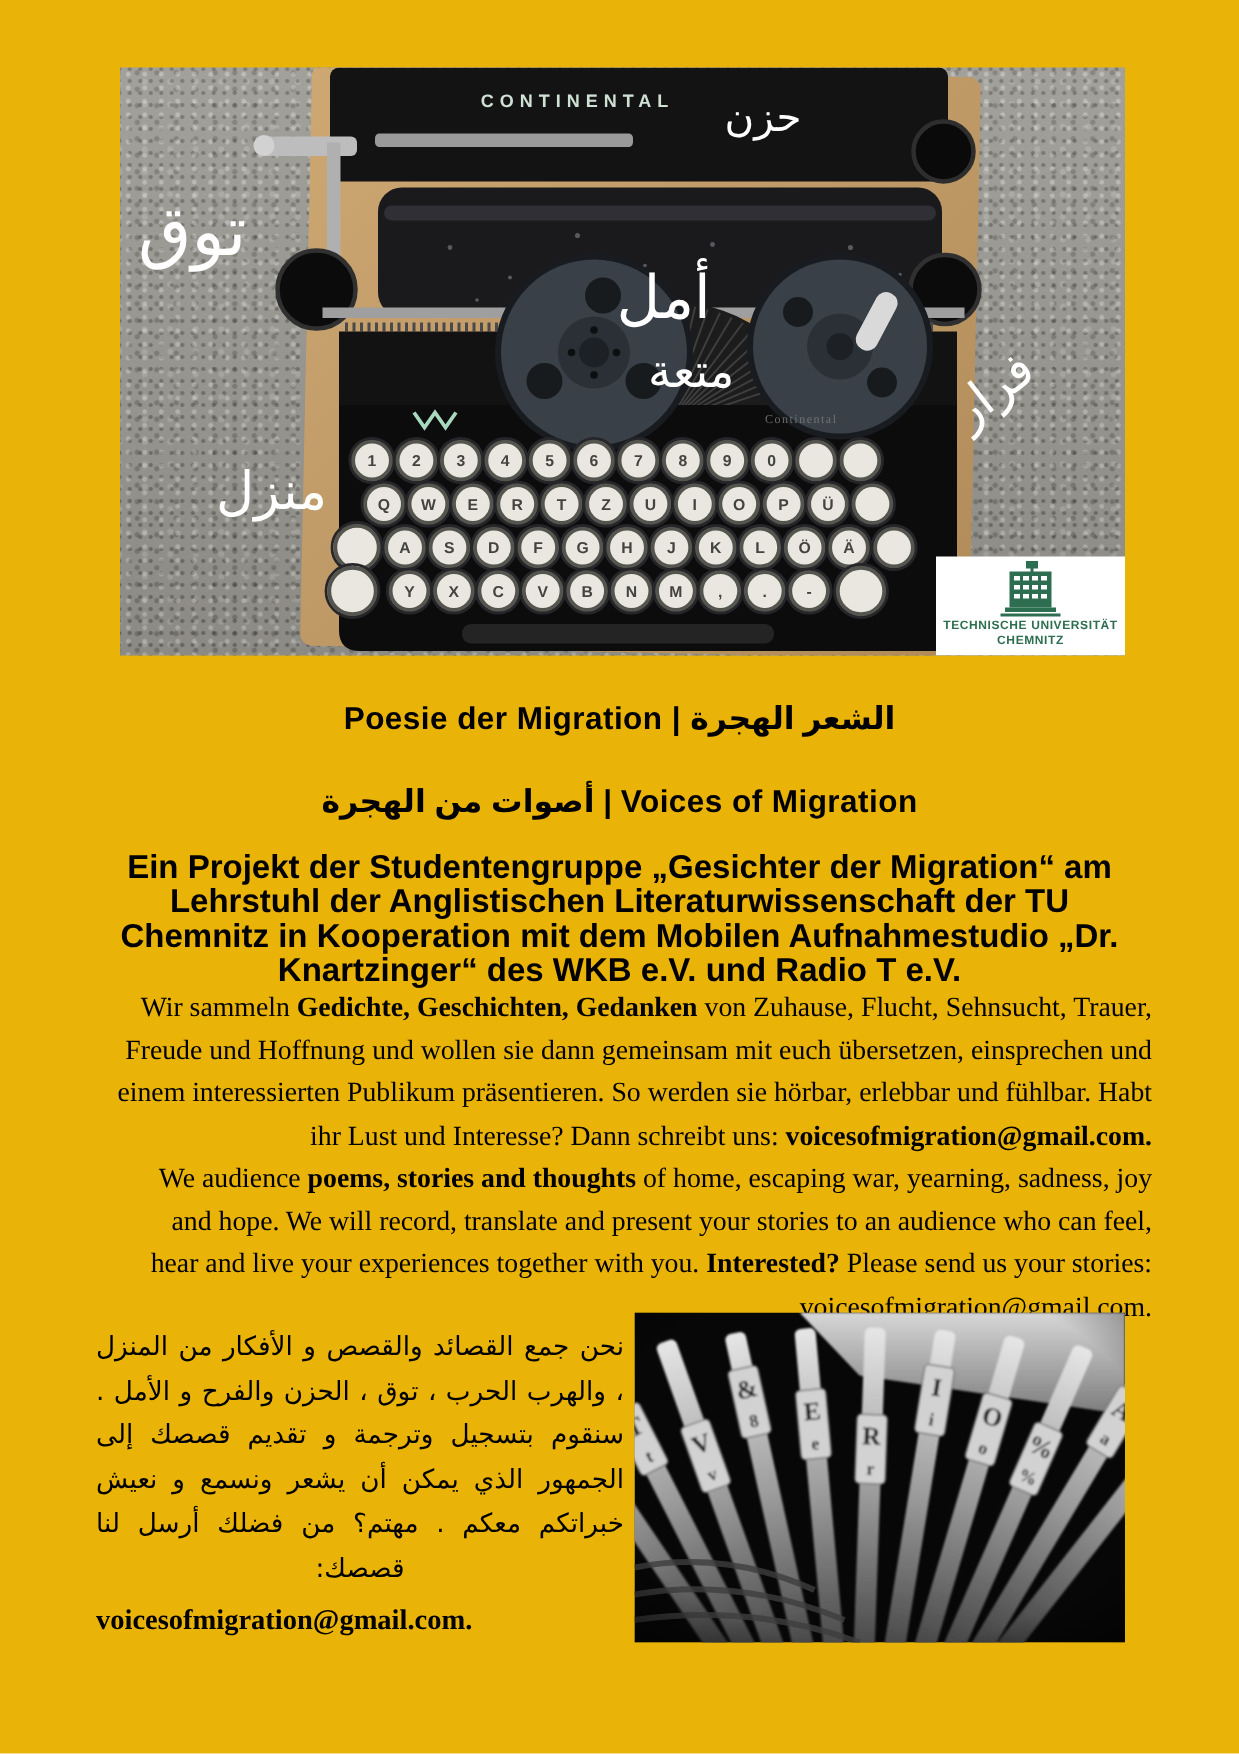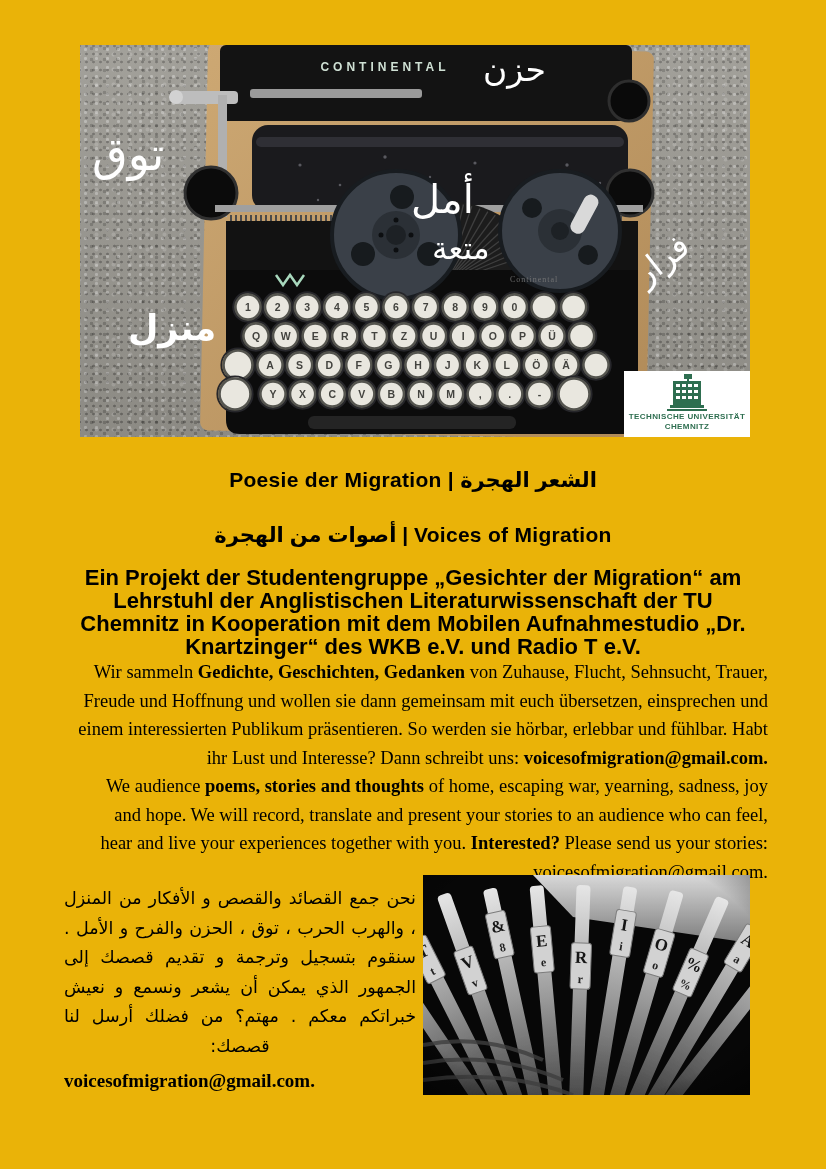--- a/index.html
+++ b/index.html
@@ -12,26 +12,26 @@
     background-image:
       linear-gradient(180deg,rgba(255,255,255,.10),rgba(0,0,0,.08)),
       radial-gradient(circle, rgba(255,255,255,.30) 1.2px, transparent 2px),
       radial-gradient(circle, rgba(0,0,0,.28) 1px, transparent 1.7px),
       radial-gradient(circle, rgba(255,255,255,.16) 1.6px, transparent 2.4px),
       radial-gradient(circle, rgba(0,0,0,.20) 1.4px, transparent 2.1px);
     background-size:100% 100%, 11px 9px, 7px 8px, 17px 15px, 13px 11px;
     background-position:0 0, 0 0, 3px 5px, 8px 2px, 5px 9px;}
   .photo svg.tw{position:absolute;left:0;top:0;}
   .arw{position:absolute;color:#fff;font-family:"DejaVu Sans",sans-serif;line-height:1;z-index:5;}
-  #w-hazan{left:403px;top:8px;font-size:33px;}
+  #w-hazan{left:403px;top:20px;font-size:27px;}
   #w-tawq{left:12px;top:86px;font-size:46px;}
   #w-amal{left:331px;top:134px;font-size:40px;}
   #w-mutaa{left:352px;top:188px;font-size:31px;}
   #w-firar{left:552px;top:198px;font-size:33px;transform:rotate(-38deg);}
-  #w-manzil{left:48px;top:266px;font-size:35px;font-weight:bold;}
+  #w-manzil{left:64px;top:266px;font-size:35px;}
 
   .tu-logo{position:absolute;right:0;bottom:0;width:126px;height:66px;background:#fff;z-index:6;
            display:flex;flex-direction:column;align-items:center;padding-top:3px;box-sizing:border-box;}
   .tu-text{color:#2e6e50;font-weight:bold;font-size:8px;letter-spacing:.4px;text-align:center;
            line-height:10px;font-family:"Liberation Sans",sans-serif;white-space:nowrap;}
 
   
   .title{position:absolute;top:452px;left:0;right:0;text-align:center;
          font-family:"Liberation Sans","DejaVu Sans",sans-serif;font-weight:800;
          font-size:21px;line-height:55px;letter-spacing:.3px;}

